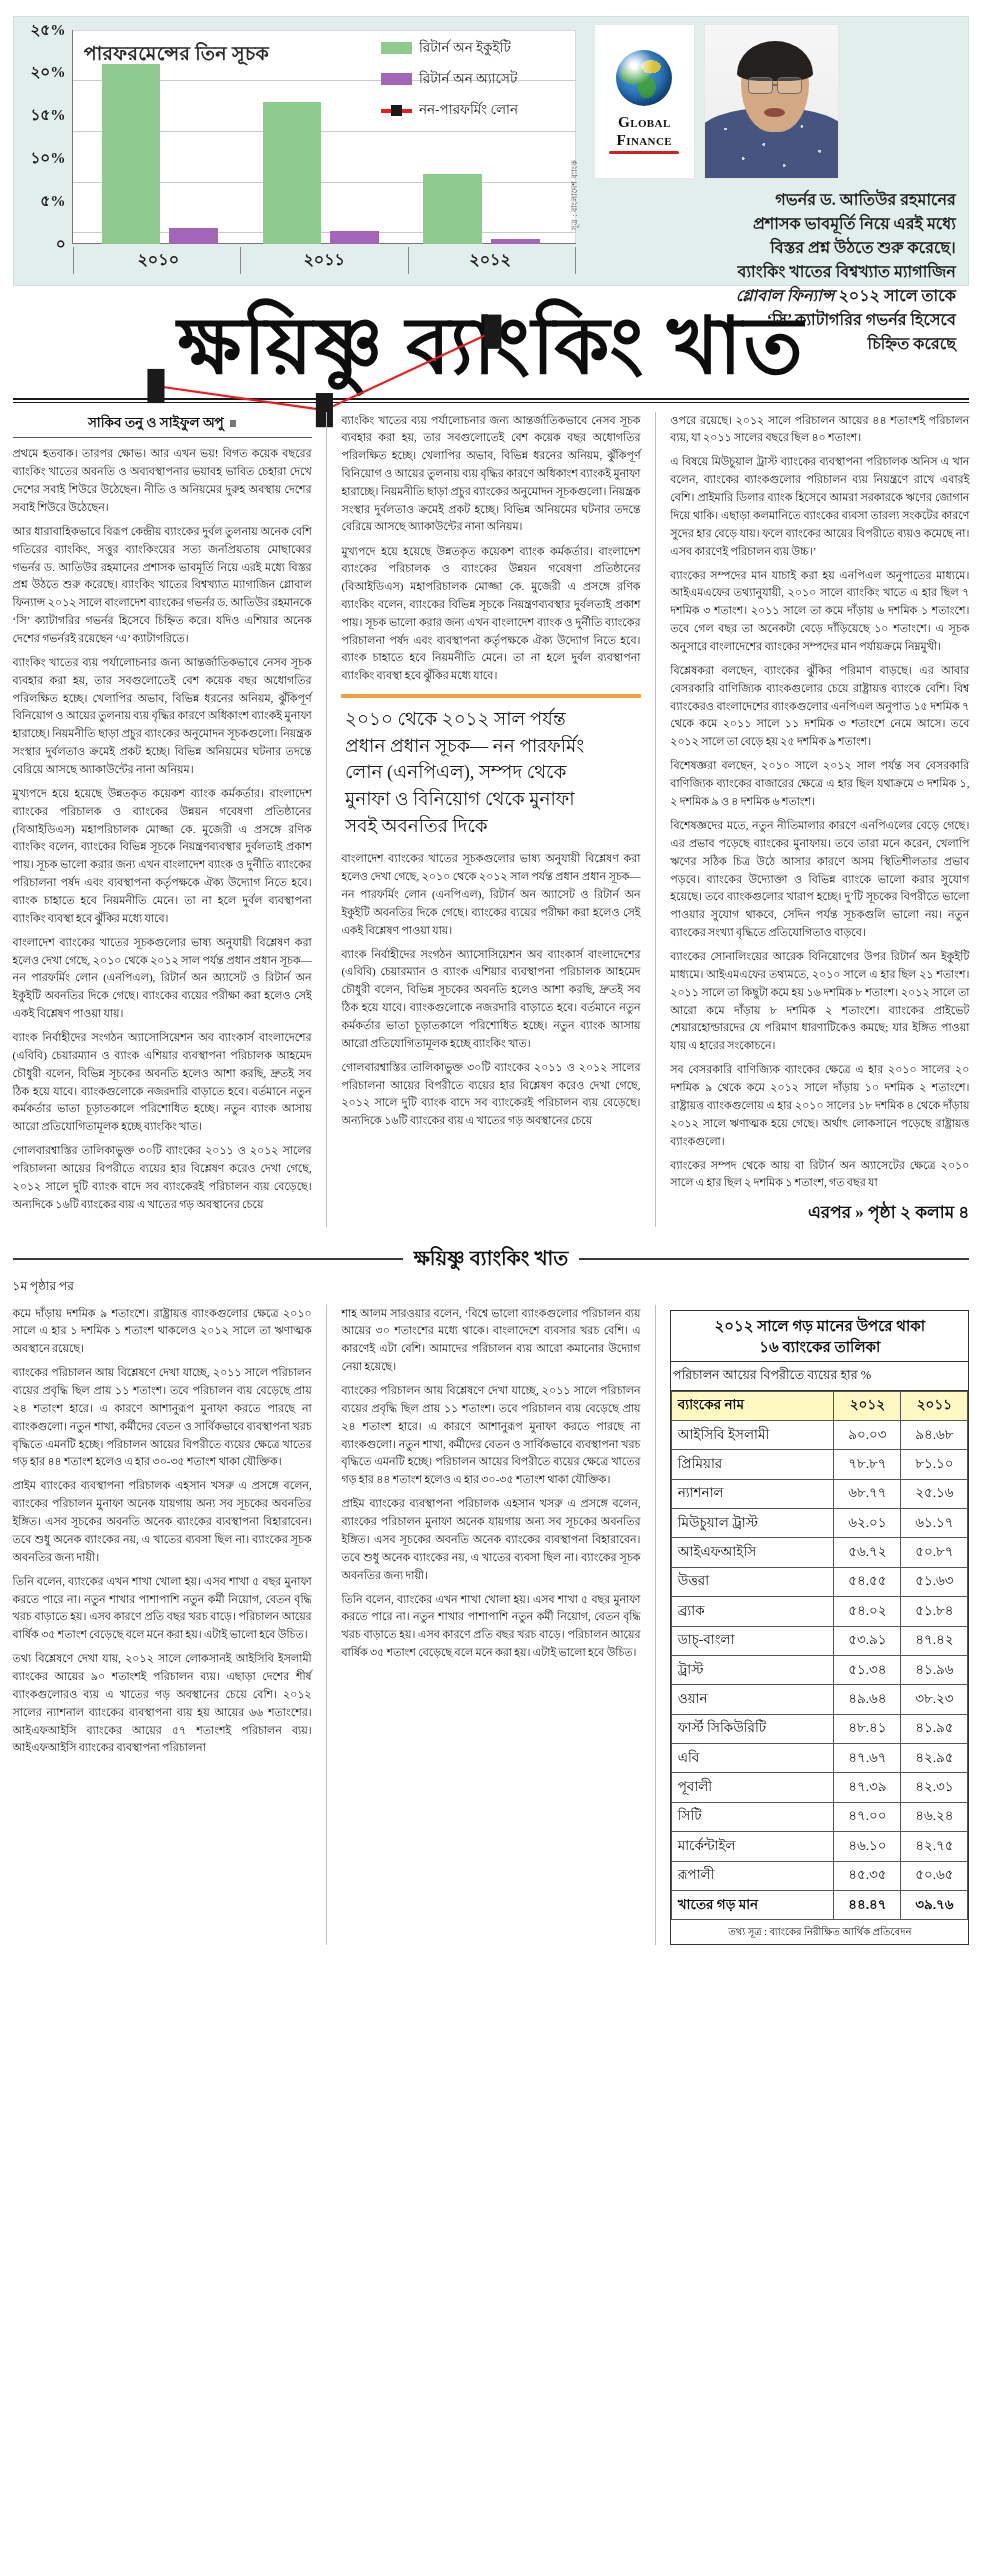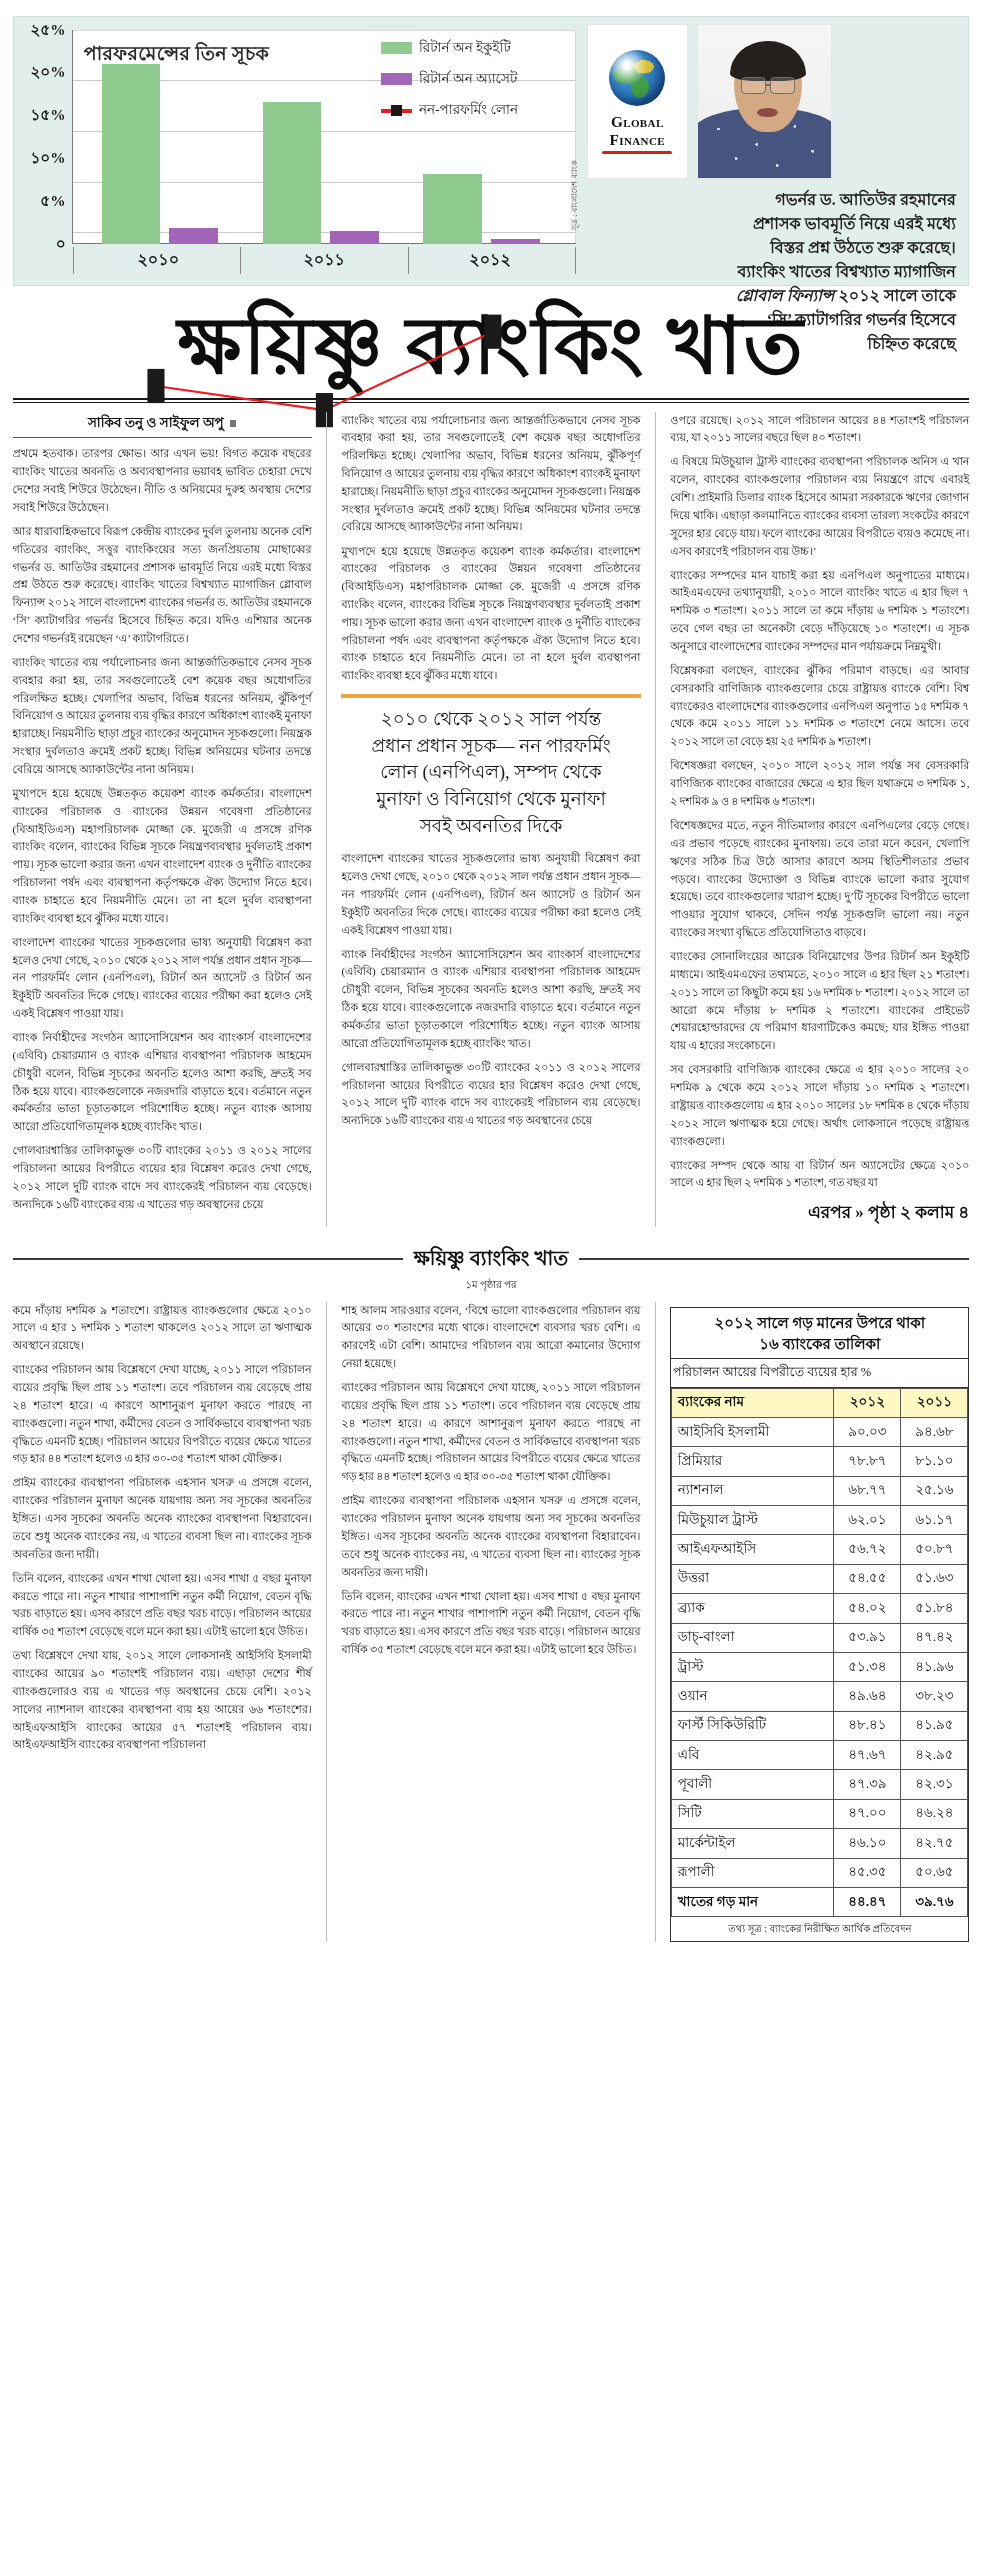--- a/index.html
+++ b/index.html
@@ -15,21 +15,21 @@
   .page { width:982px; height:2576px; position:relative; padding:0 12.6px; }
 
   
   .header-block {
     margin-top:16px;
     background:#e2eeeb;
     border:0.9px solid #cfe0dc;
     display:flex;
     height:270px;
     padding:7.2px;
-    gap:4px;
+    gap:11px;
   }
   .chart-panel {
     flex:0 0 562px;
     background:#e2eeeb;
     position:relative;
     padding:3.6px 3.6px 3.6px 1.8px;
   }
   .chart-white {
     position:absolute; left:52px; top:5.4px; right:7.2px; bottom:34px;
     background:#ffffff; border:0.9px solid #d8d8d8; border-left:none;
@@ -157,35 +157,35 @@
     font-size:13.5px; font-weight:bold; text-align:center;
     padding-bottom:2.7px; border-bottom:1.3px solid #555; margin-bottom:7.2px;
   }
   .byline .sq { display:inline-block; width:6.3px; height:6.3px; background:#777; margin-left:6.3px; vertical-align:middle; }
   p.body {
     margin:0 0 6.3px; font-size:11px; line-height:1.62;
     text-align:justify; text-justify:inter-word; color:#141414;
     word-spacing:-0.4px;
   }
   .pullquote {
-    margin:9px 0 9px; padding:8px 3.6px 1.8px; text-align:center;
+    margin:9px 0 9px; padding:8px 3.6px 1.8px; 
     border-top:4.5px solid #f0a440;
   }
   .pullquote .pq {
     font-size:18.4px; line-height:1.45; color:#1a1a1a; font-weight:500;
   }
   .jumpnote { font-size:17px; font-weight:bold; text-align:right; margin-top:3.6px; }
 
   
   .jump-head {
     display:flex; align-items:center; gap:10.8px; margin:16px 0 1.8px;
   }
   .jump-head .ln { flex:1; height:1.8px; background:#3a3a3a; }
   .jump-head .tx { font-size:20px; font-weight:bold; white-space:nowrap; }
-  .jump-sub { text-align:center; font-size:10px; margin-bottom:7.2px; }
+  .jump-sub { font-size:12px; margin-bottom:7.2px; }
 
   
   .table-wrap { border:1.4px solid #333; margin-top:5.4px; background:#fff; }
   .tbl-title {
     text-align:center; font-size:15px; font-weight:bold;
     line-height:1.35; padding:5.4px 3.6px 4.5px; border-bottom:1.3px solid #333;
   }
   .tbl-sub {
     text-align:left; font-size:12.6px; padding:3.6px 1.8px;
     border-bottom:1.3px solid #333;

